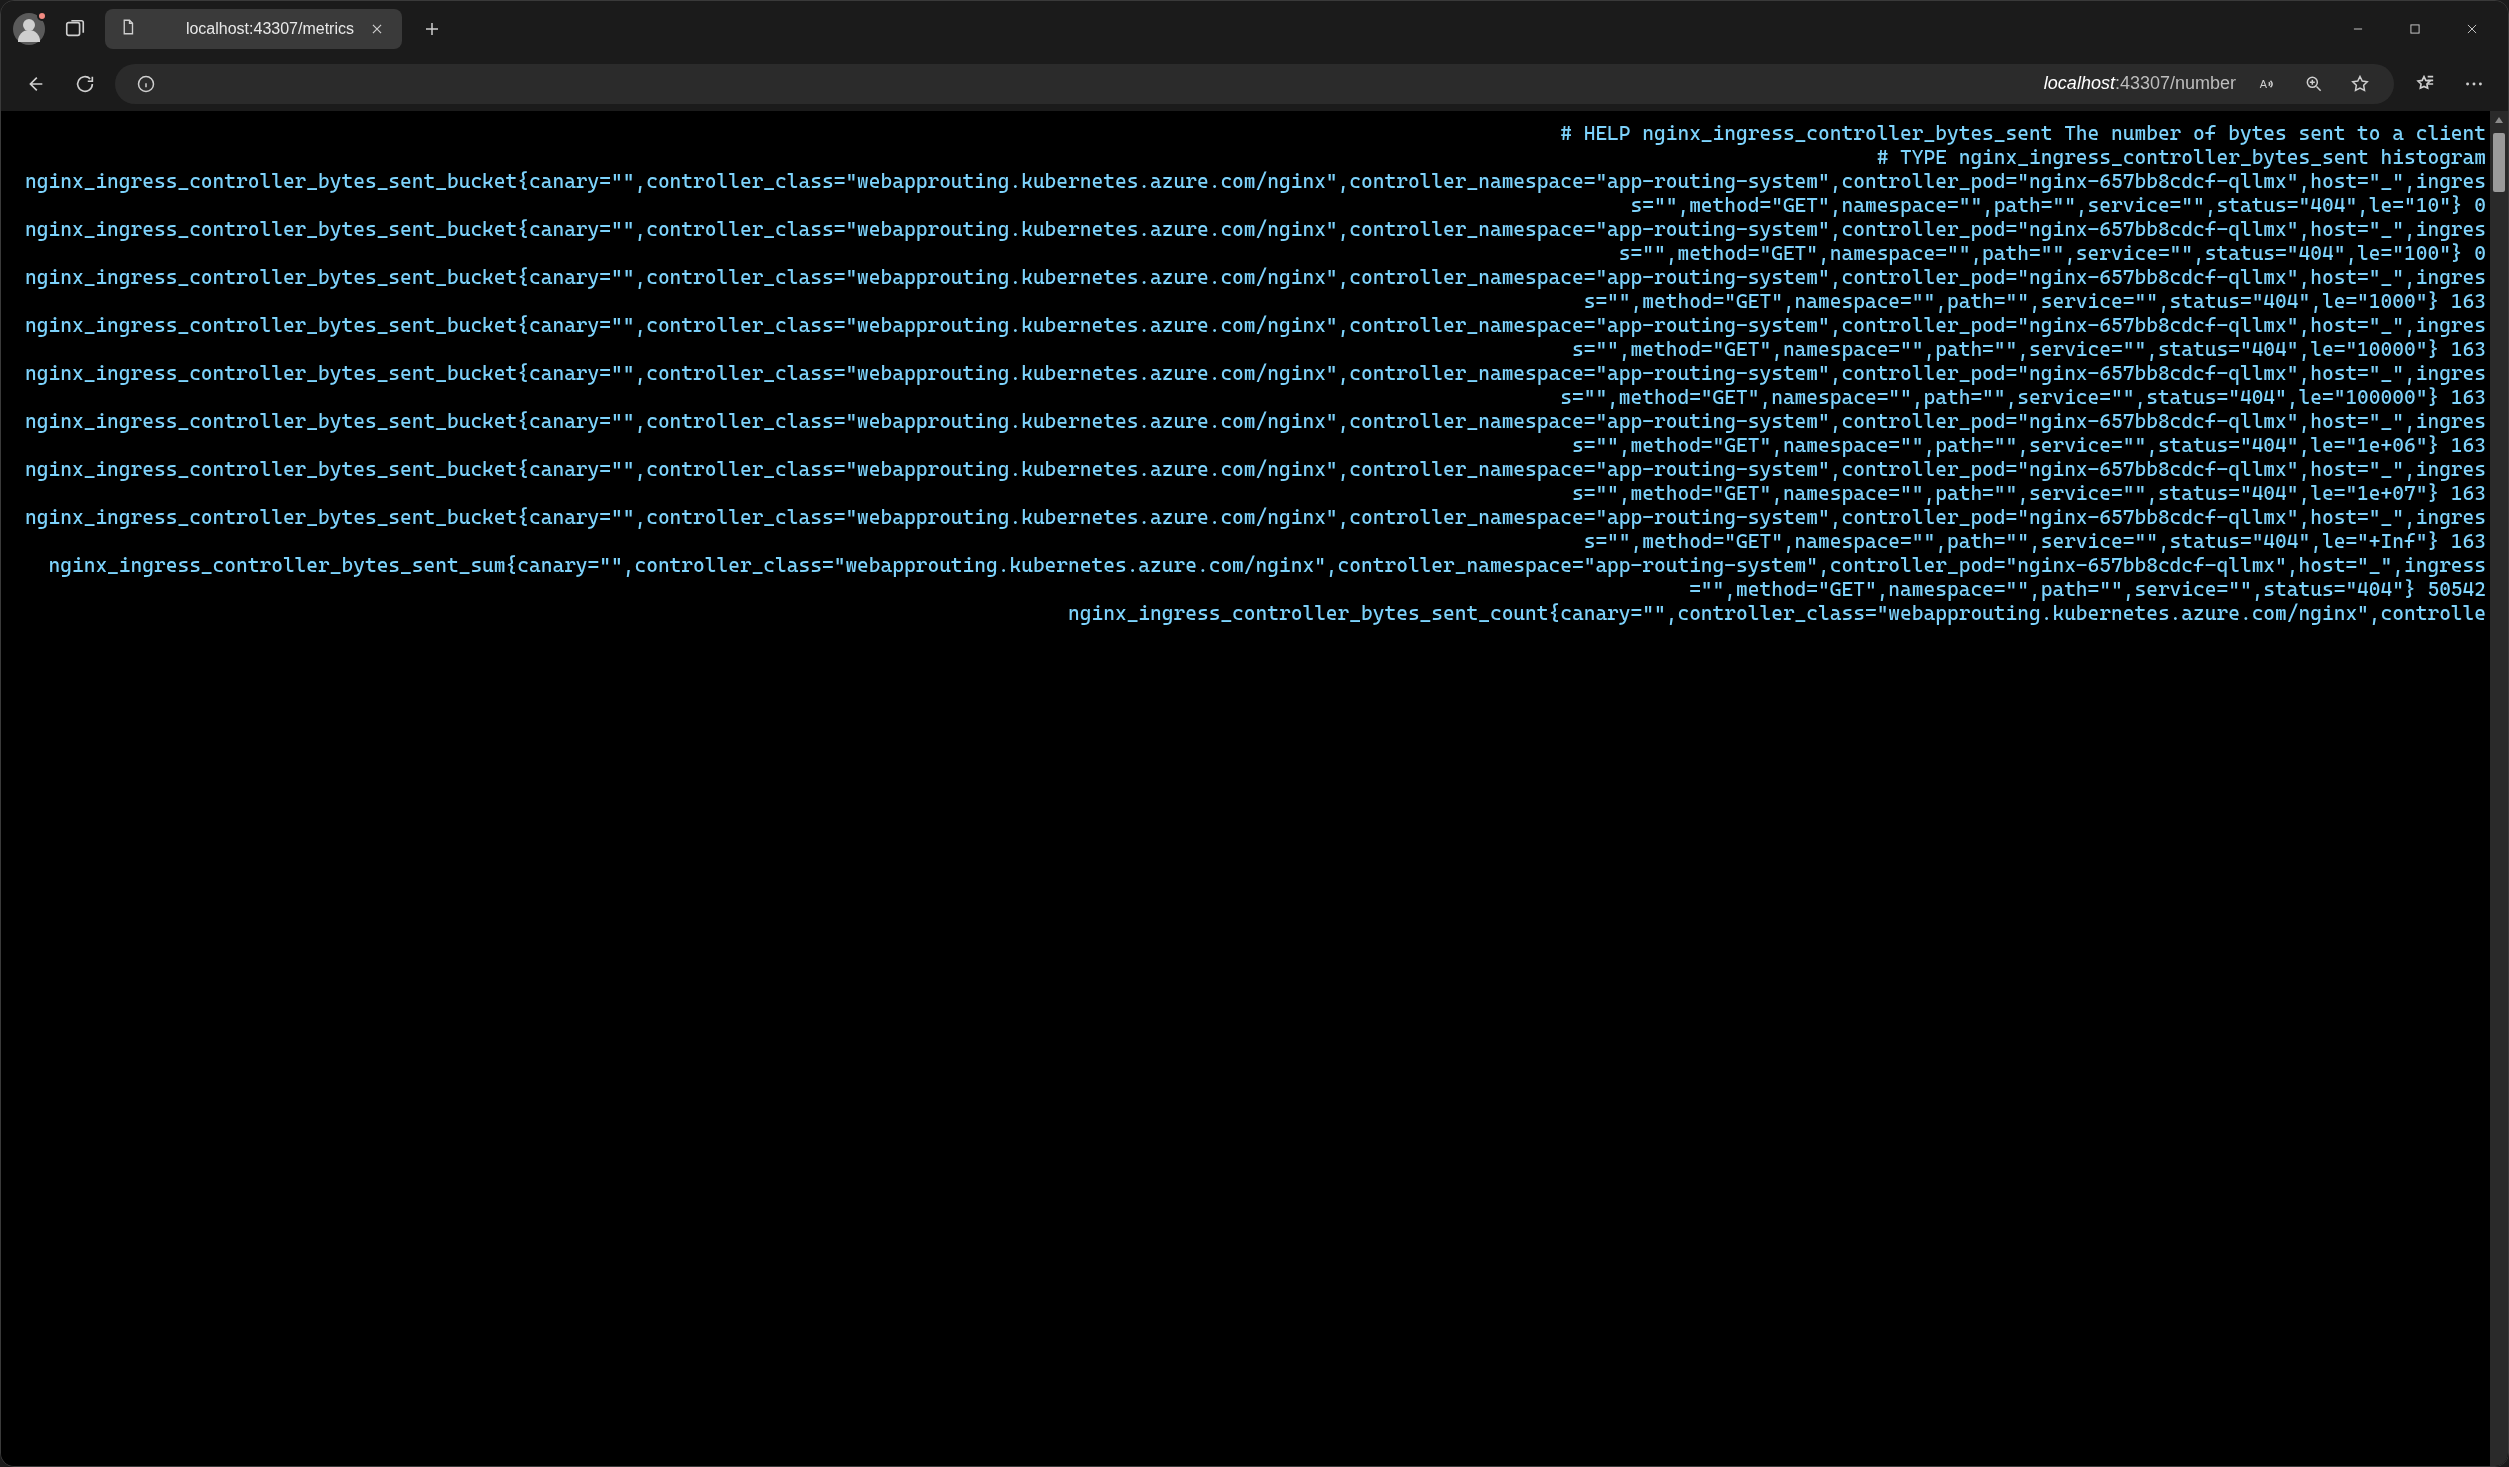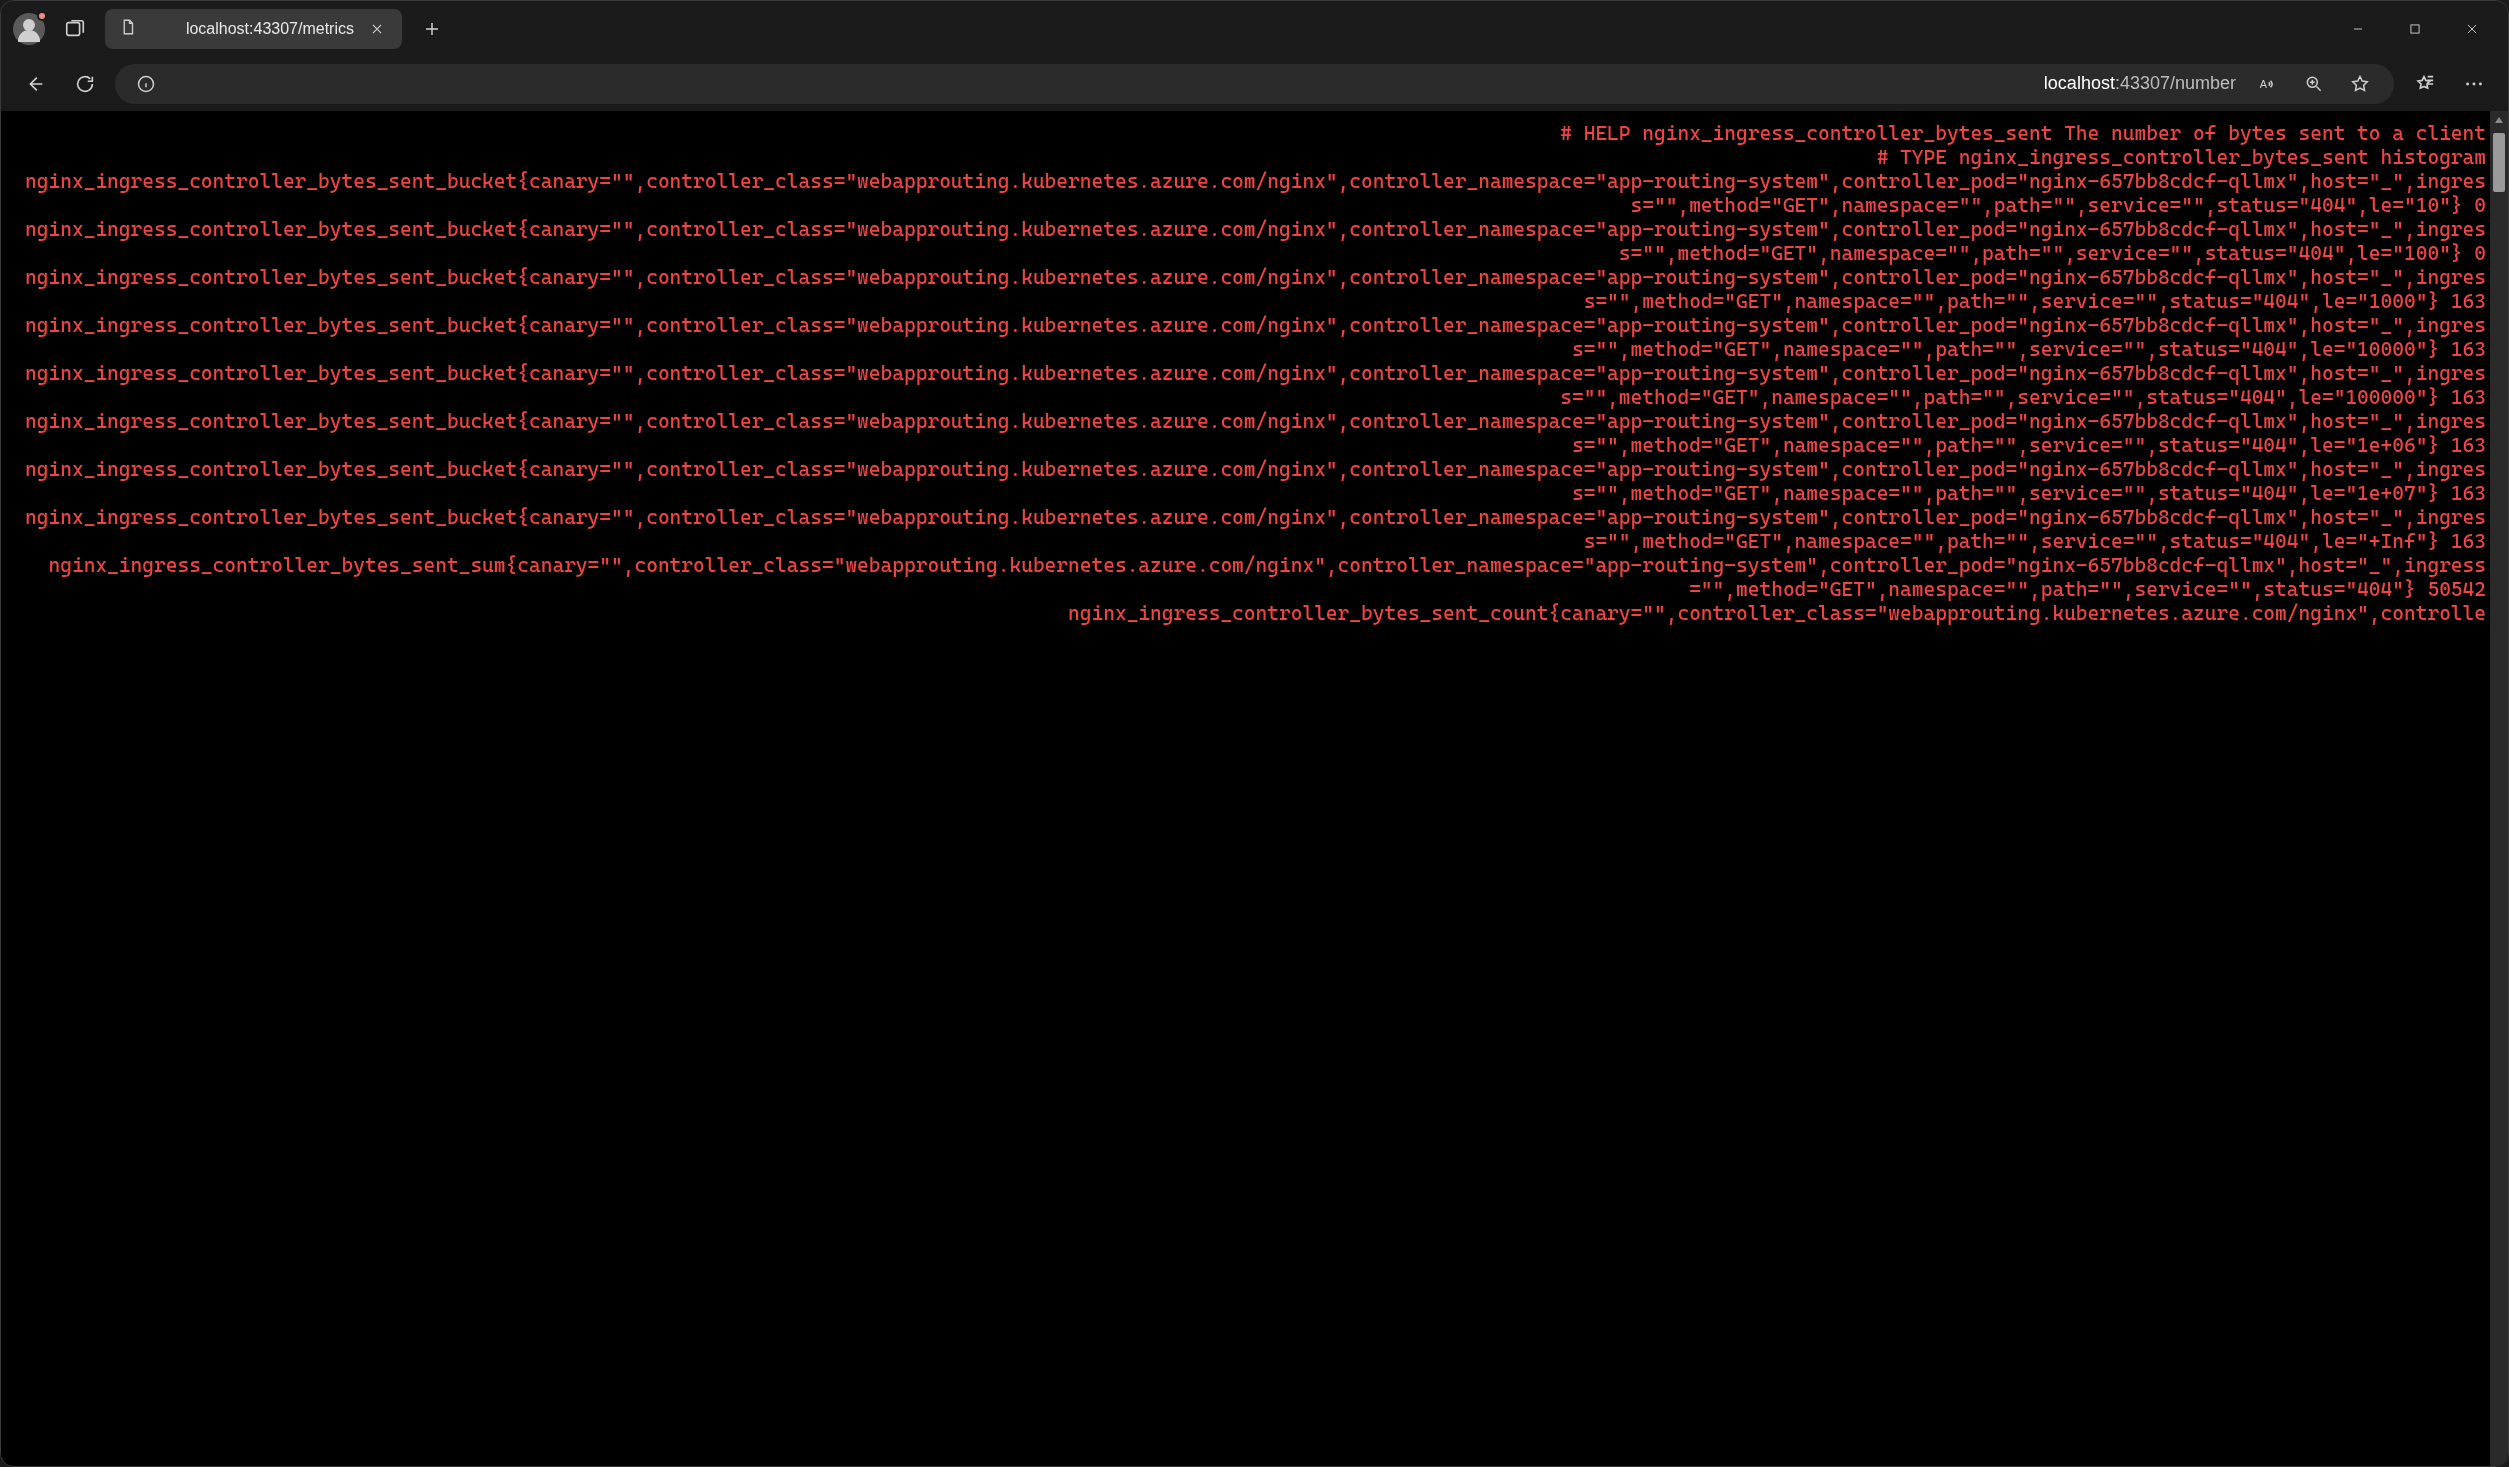--- a/index.html
+++ b/index.html
@@ -85,21 +85,21 @@
   }
   .site-info {
     width: 34px; height: 34px; display:flex; align-items:center; justify-content:center;
     color: #cfcfcf;
   }
   .site-info svg { width: 20px; height: 20px; stroke: #cfcfcf; fill:none; stroke-width:1.8; }
   .url {
     flex: 1; color: #bdbdbd; font-size: 18px; white-space: nowrap; overflow: hidden;
     font-family: "Segoe UI", Arial, sans-serif;
   }
-  .url .host { color: #ffffff; }
+  .url .host { color: #ffffff; font-style: italic; }
   .addr-actions { display:flex; align-items:center; gap: 6px; }
   .addr-actions .tb-btn svg { width: 20px; height: 20px; }
 
   
   .content {
     flex: 1; position: relative; background: #000000;
     overflow: hidden;
   }
   .scrollbar-track {
     position: absolute; top: 0; right: 0; width: 18px; height: 100%;
@@ -110,21 +110,21 @@
     display:flex; align-items:center; justify-content:center;
   }
   .scrollbar-arrow.top { top: 0; }
   .scrollbar-arrow svg { width: 10px; height: 10px; fill: #8a8a8a; }
   .scrollbar-thumb {
     position: absolute; left: 3px; width: 12px; height: 59px; top: 22px;
     background: #9a9a9a; border-radius: 2px;
   }
   pre.metrics {
     padding: 10px 22px 25px 18px;
-    color: #ef4444;
+    color: #7dd3fc;
     font-family: "Cascadia Mono","Consolas","Courier New",monospace;
     font-size: 20px;
     line-height: 1.20;
     white-space: pre-wrap;
     word-break: break-all;
     height: 100%;
     overflow: hidden;
   }
 </style>
 </head>

